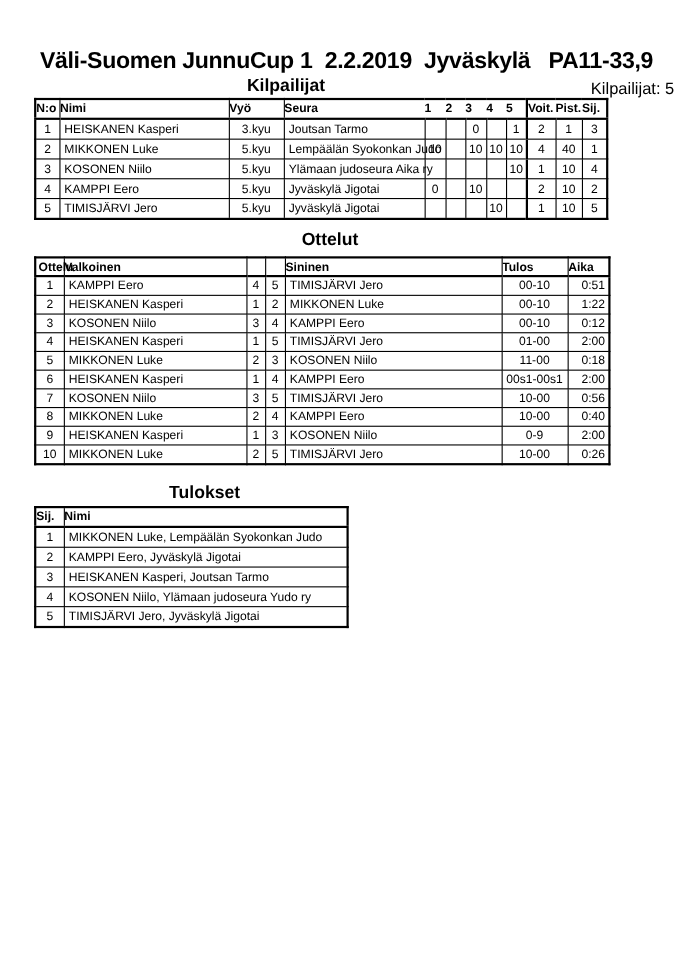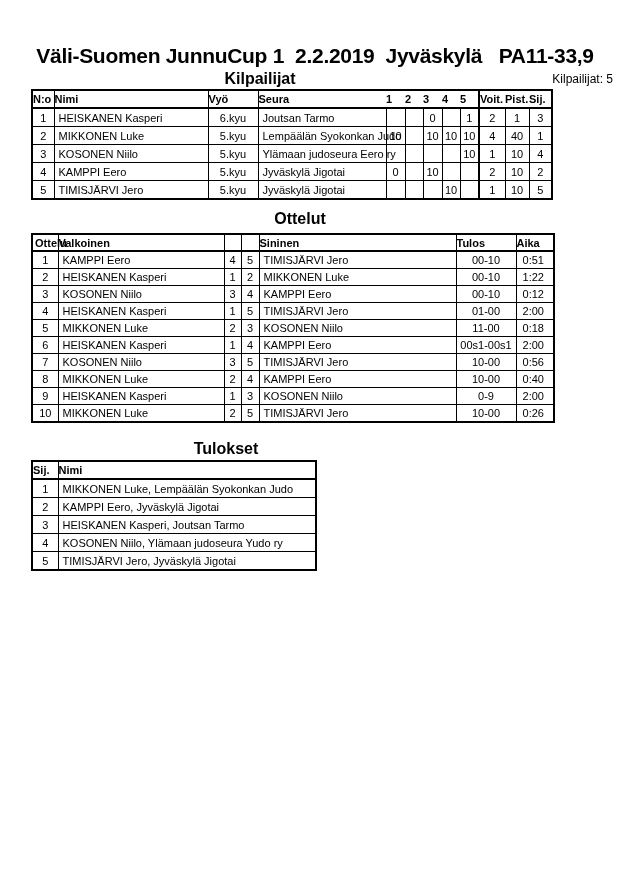--- a/index.html
+++ b/index.html
@@ -5,29 +5,29 @@
   html,body{margin:0;padding:0;background:#fff;}
   body{width:630px;height:891px;position:relative;color:#000;
        font-family:"Liberation Sans","DejaVu Sans",sans-serif;
        -webkit-font-smoothing:none;}
   .abs{position:absolute;}
   .page-title{top:44px;left:0;width:630px;text-align:center;
               font-size:21px;font-weight:bold;white-space:pre;letter-spacing:-0.3px;}
   .section-heading{font-size:16px;font-weight:bold;text-align:center;}
   #heading-kilpailijat{top:70px;left:0;width:520px;}
   #heading-ottelut{top:210px;left:0;width:600px;}
-  #heading-tulokset{top:440px;left:0;width:372px;margin-left:40px;}
-  .count-label{top:72px;right:17px;font-size:12px;}
+  #heading-tulokset{top:440px;left:0;width:372px;}
+  .count-label{top:72px;right:17px;font-size:15px;}
 
   table{border-collapse:collapse;table-layout:fixed;border:2px solid #000;}
   th,td{font-size:11px;padding:0;overflow:hidden;vertical-align:middle;}
   th{border:1px solid #000;border-bottom:2px solid #000;font-weight:bold;text-align:left;height:16px;}
   td{border:1px solid #000;text-align:center;height:17px;}
   td.left,th.left{text-align:left;padding-left:4px;margin-left:38px;}
-  td.right{padding-right:3px;}
+  td.right{text-align:right;padding-right:3px;}
   td.ovf{white-space:nowrap;overflow:visible;}
   th.ovf{white-space:nowrap;overflow:visible;text-align:center;padding-left:2px;}
   
   th.hb{border-left-style:hidden;border-right-style:hidden;}
   th.hl{border-left-style:hidden;}
   th.hr{border-right-style:hidden;margin-left:43px;}
   .thick-l{border-left:2px solid #000 !important;}
 
   #table-kilpailijat{top:89px;left:31px;width:522px;}
   #table-ottelut{top:233px;left:31px;width:522px;}
@@ -72,21 +72,21 @@
       <th class="thick-l hr">Voit.</th>
       <th class="hb">Pist.</th>
       <th class="hl">Sij.</th>
     </tr>
   </thead>
   <tbody>
 
   <tr>
         <td>1</td>
         <td class="left">HEISKANEN Kasperi</td>
-        <td>6.kyu</td>
+        <td>3.kyu</td>
         <td class="left ovf">Joutsan Tarmo</td>
         <td></td>
         <td></td>
         <td>0</td>
         <td></td>
         <td>1</td>
         <td class="thick-l">2</td>
         <td>1</td>
         <td>3</td>
       </tr>
@@ -101,21 +101,21 @@
         <td>10</td>
         <td>10</td>
         <td class="thick-l">4</td>
         <td>40</td>
         <td>1</td>
       </tr>
       <tr>
         <td>3</td>
         <td class="left">KOSONEN Niilo</td>
         <td>5.kyu</td>
-        <td class="left ovf">Ylämaan judoseura Eero ry</td>
+        <td class="left ovf">Ylämaan judoseura Aika ry</td>
         <td></td>
         <td></td>
         <td></td>
         <td></td>
         <td>10</td>
         <td class="thick-l">1</td>
         <td>10</td>
         <td>4</td>
       </tr>
       <tr>

